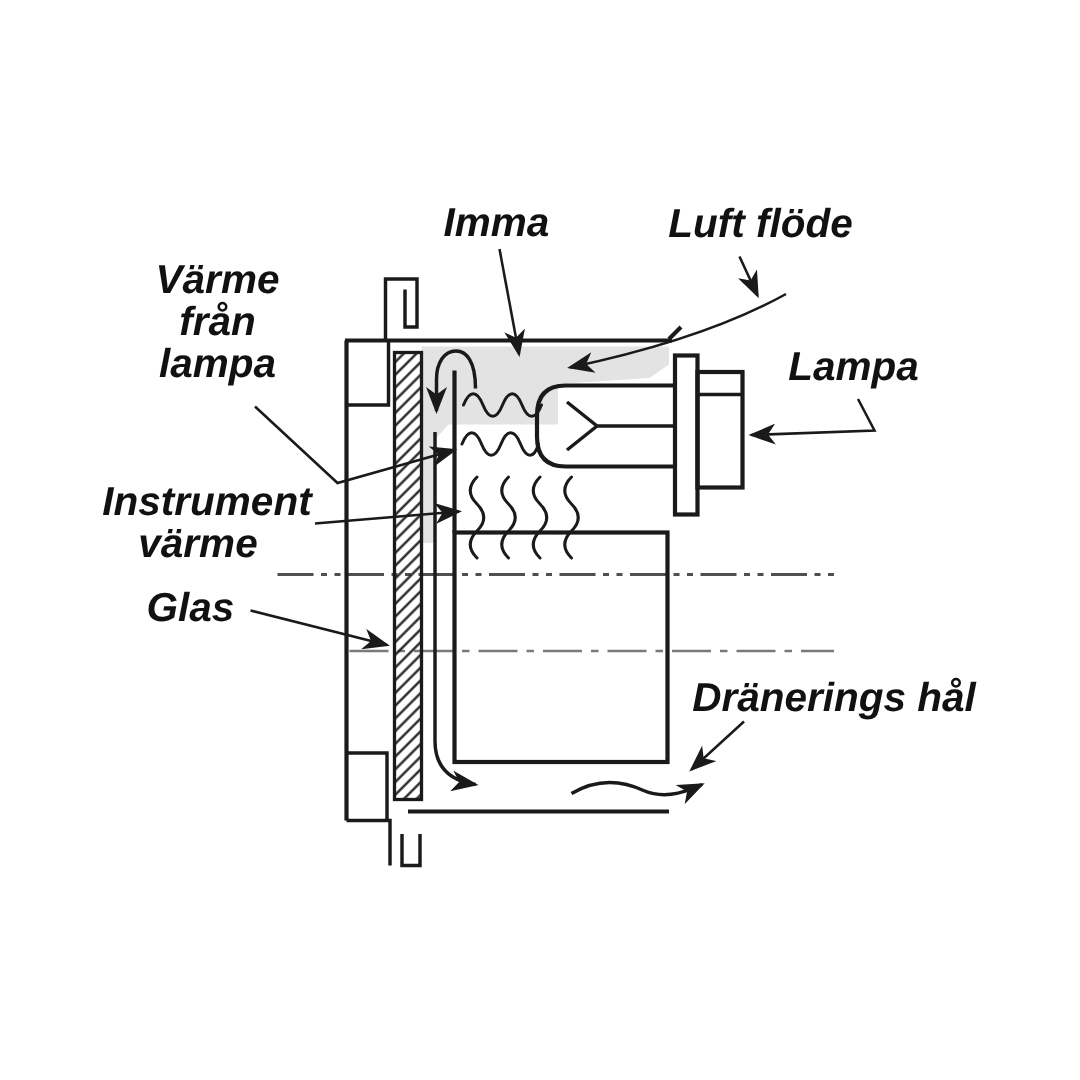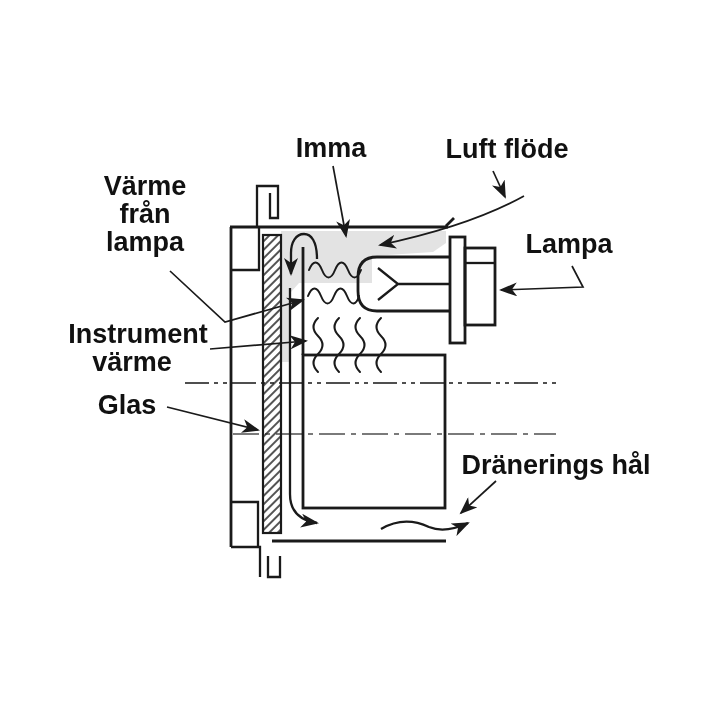--- a/index.html
+++ b/index.html
@@ -1,16 +1,16 @@
 <!DOCTYPE html>
 <html><head>
 <meta charset="utf-8">
 <style>
   html,body{margin:0;padding:0;background:#ffffff;}
-  #stage{position:relative;width:720px;height:720px;background:#ffffff;overflow:hidden;}
+  #stage{position:relative;width:720px;height:720px;background:#ffffff;overflow:hidden;font-style:italic;}
   svg{position:absolute;left:0;top:0;}
   .ln   {fill:none;stroke:#1a1a1a;stroke-width:2.8;stroke-linejoin:miter;}
   .med  {fill:none;stroke:#1a1a1a;stroke-width:2.3;}
   .thin {fill:none;stroke:#1a1a1a;stroke-width:1.7;}
   .wavy {fill:none;stroke:#1a1a1a;stroke-width:2;stroke-linecap:round;}
   .cl1  {fill:none;stroke:#4f4f4f;stroke-width:2;stroke-dasharray:24 5 4 5 4 5;}
   .cl2  {fill:none;stroke:#7a7a7a;stroke-width:1.8;stroke-dasharray:26 6 5 6;}
   .lbl  {font-family:"Liberation Sans",sans-serif;font-weight:700;font-size:27px;fill:#111111;}
 </style>
 </head>

